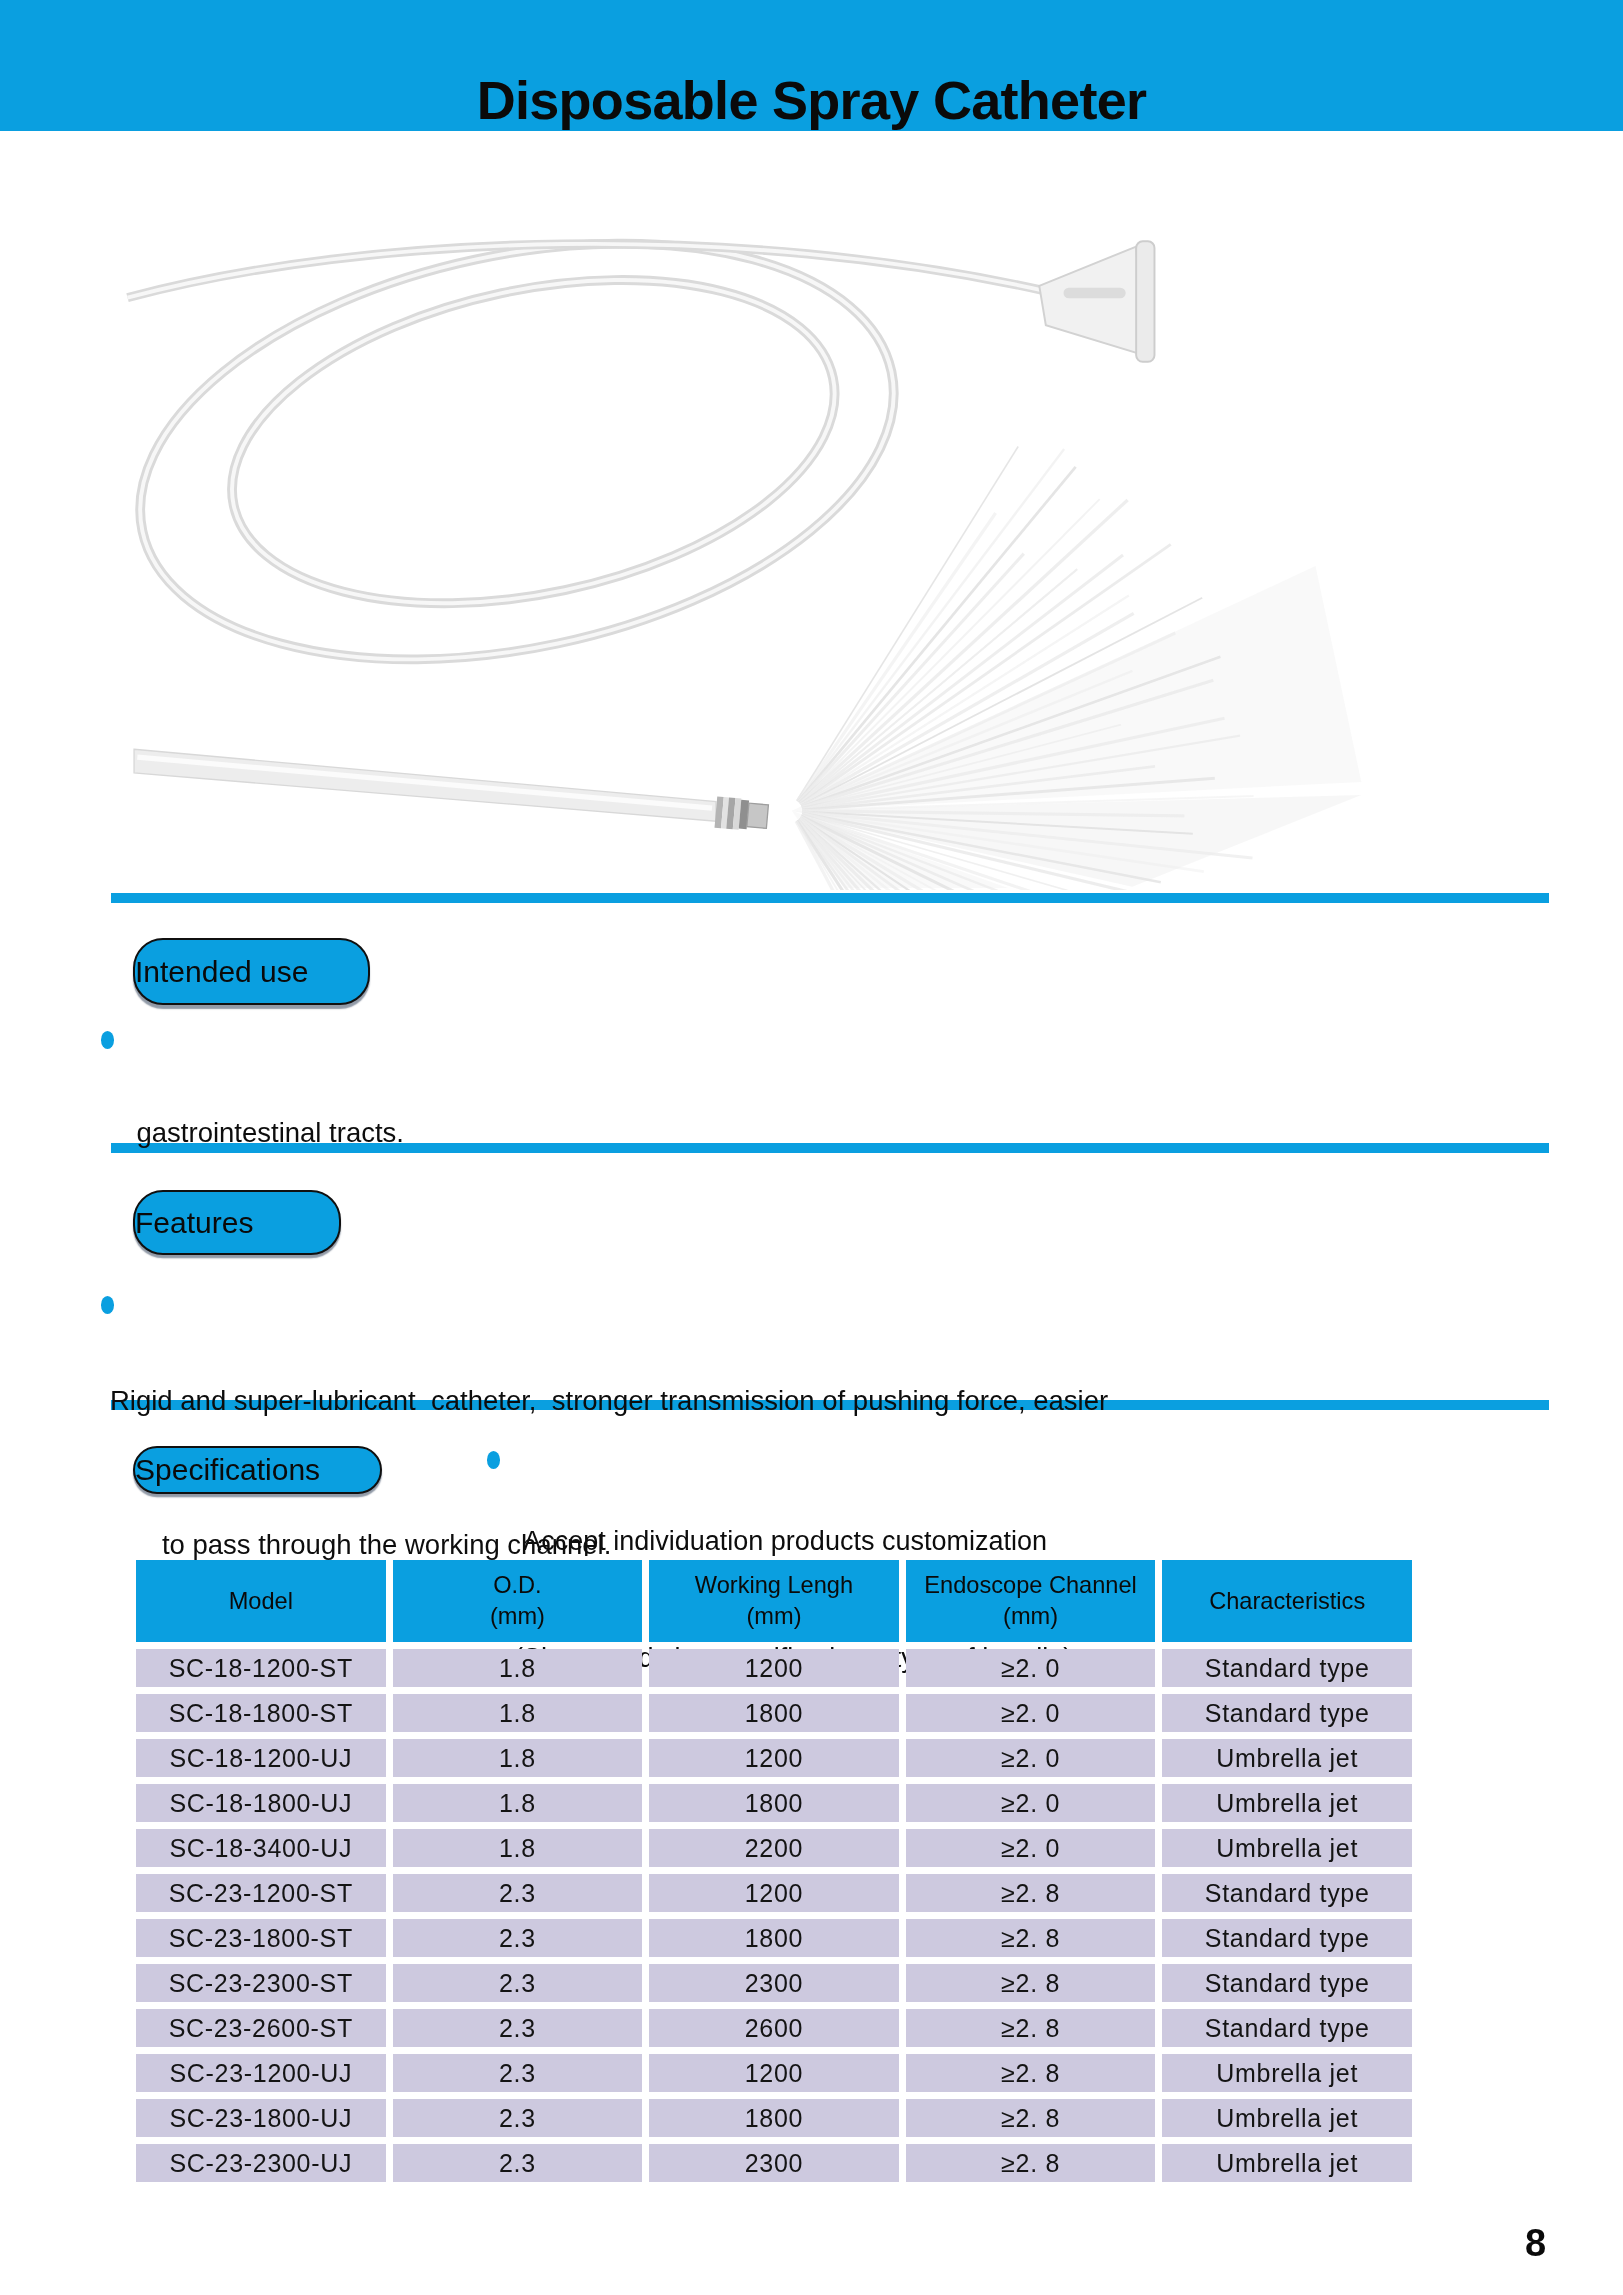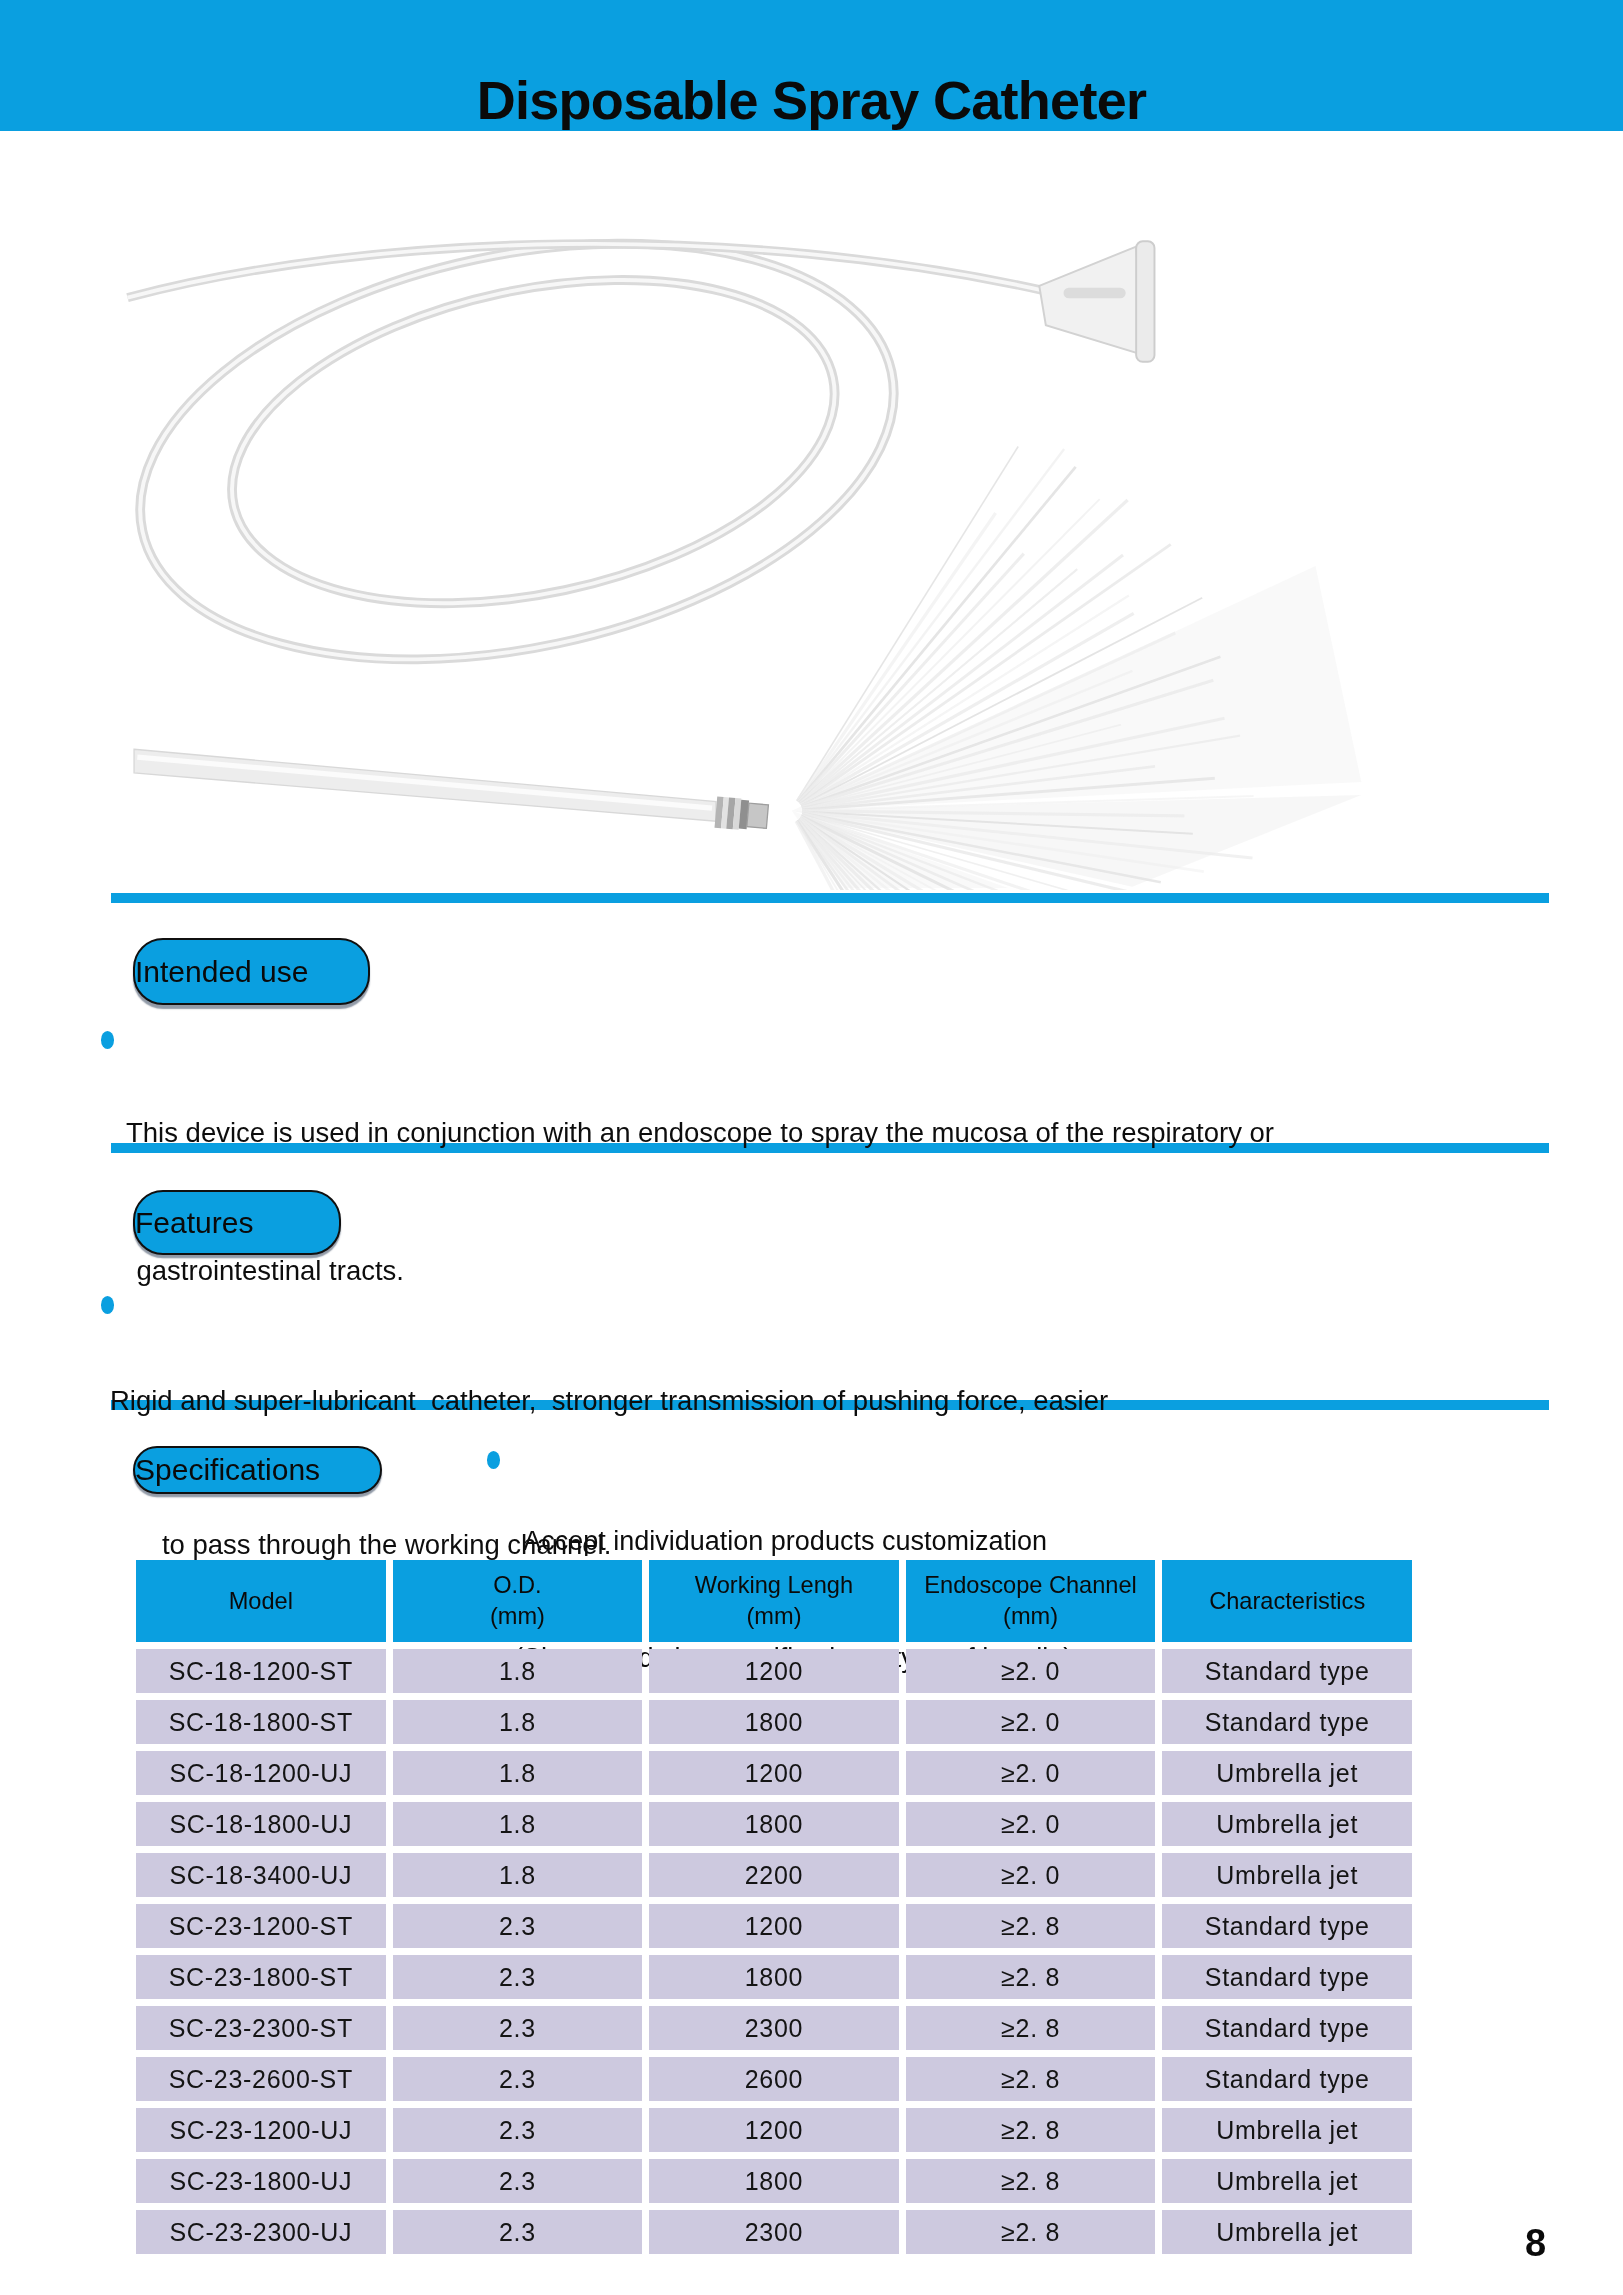--- a/index.html
+++ b/index.html
@@ -70,21 +70,21 @@
     table-layout:fixed;
   }
   .spec-table th{
     background:var(--accent,#0a9fe0);
     height:82px;font-size:23.6px;font-weight:normal;color:#0a0a0a;
     text-align:center;vertical-align:middle;padding:0 3.9px;
   }
   .spec-table th span{display:block;line-height:31px;}
   .spec-table td{
     background:var(--rowbg,#cdc9df);
-    height:44px;font-size:25px;color:#141414;
+    height:38px;font-size:25px;color:#141414;
     text-align:center;vertical-align:middle;padding:0 14px;
     letter-spacing:0.7px;
   }
   
   .pagenum{
     position:absolute;left:1525px;top:2222px;
     font-size:38px;font-weight:bold;color:#0a0a0a;
   }
 </style>
 </head>
@@ -186,21 +186,20 @@
 
   <div class="divider d1"></div>
   <div class="divider d2"></div>
   <div class="divider d3"></div>
 
   <div class="badge b-intended">
     <span>Intended use</span>
   </div>
   <span class="dot dot1"></span>
   <div class="para p-intended">
-    <div class="line1">This device is used in conjunction with an endoscope to spray the mucosa of the respiratory or</div>
     <div class="line2">gastrointestinal tracts.</div>
   </div>
 
   <div class="badge b-features">
     <span>Features</span>
   </div>
   <span class="dot dot2"></span>
   <div class="para p-features">
     <div class="line1">Rigid and super-lubricant  catheter,  stronger transmission of pushing force, easier</div>
     <div class="line2">to pass through the working channel.</div>

